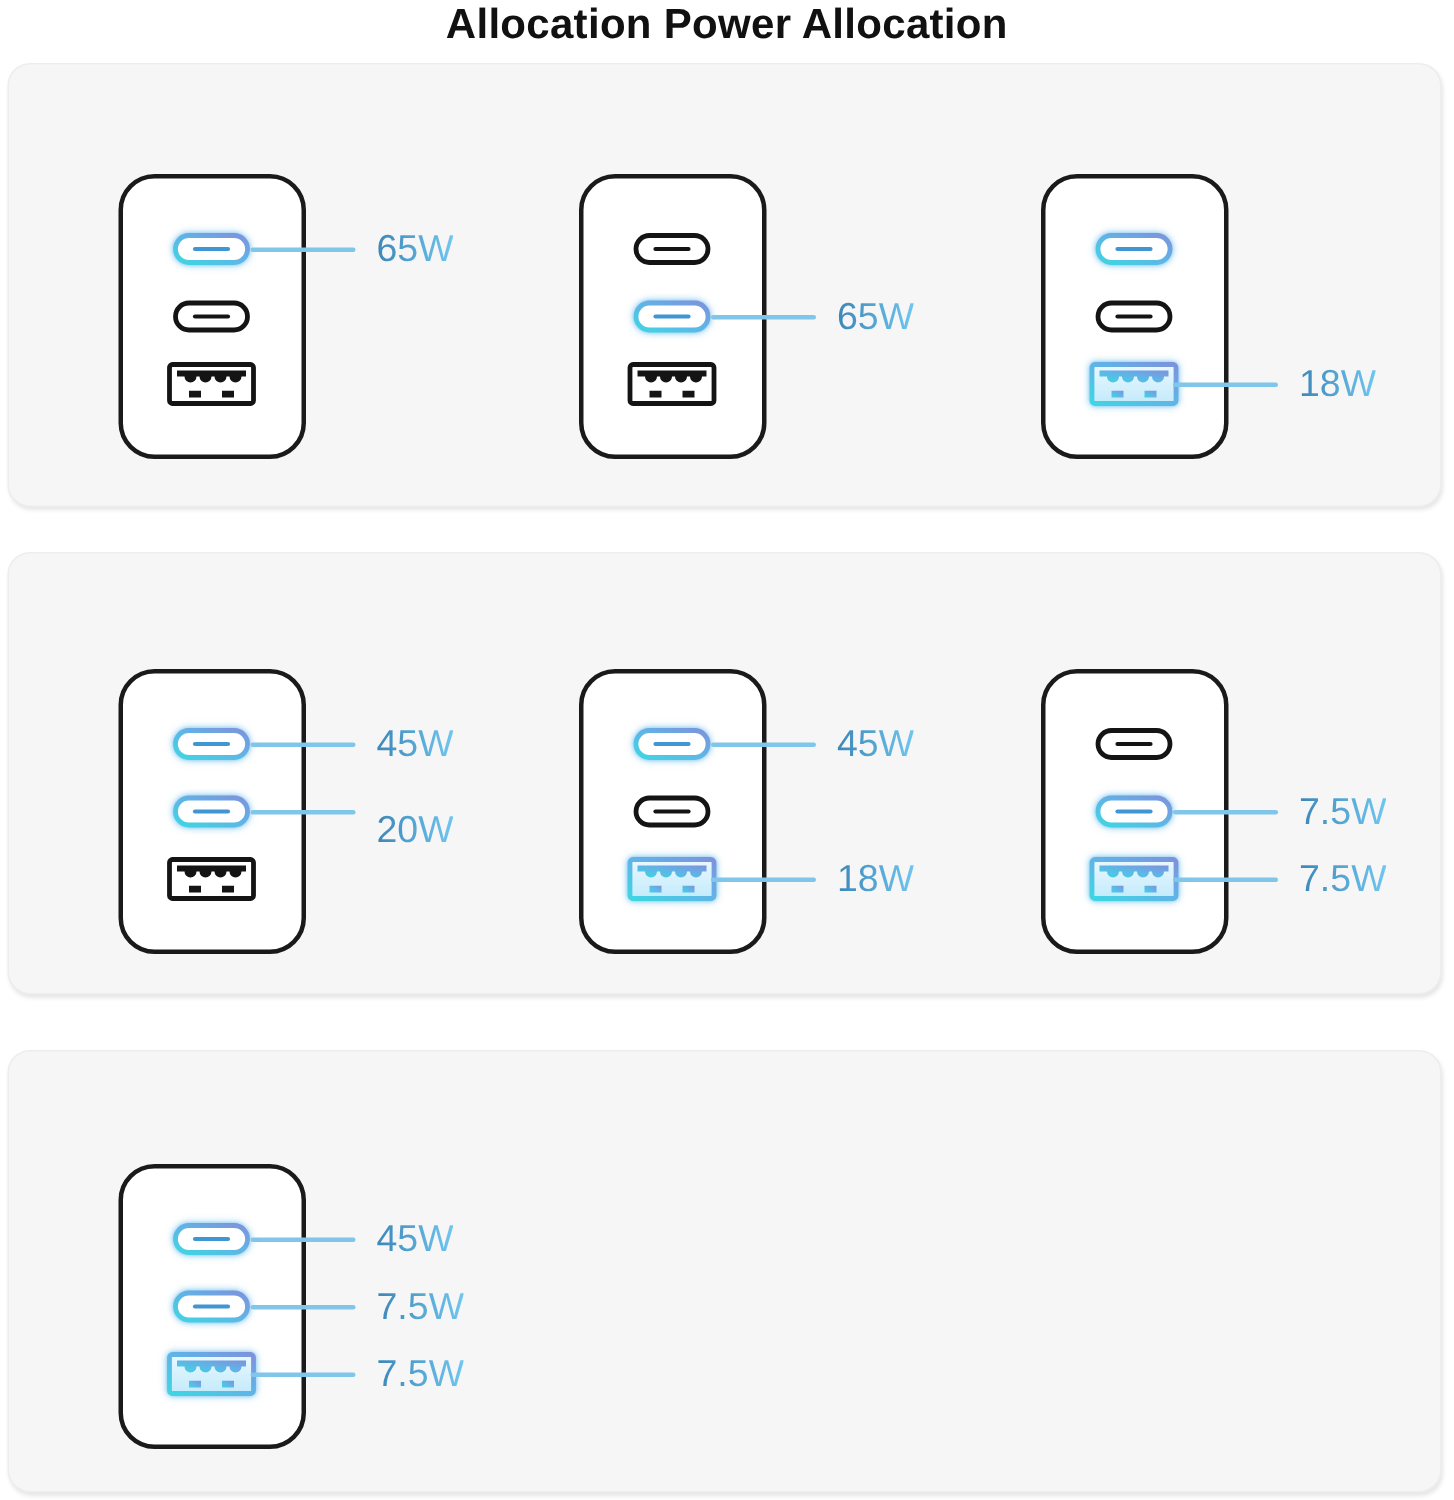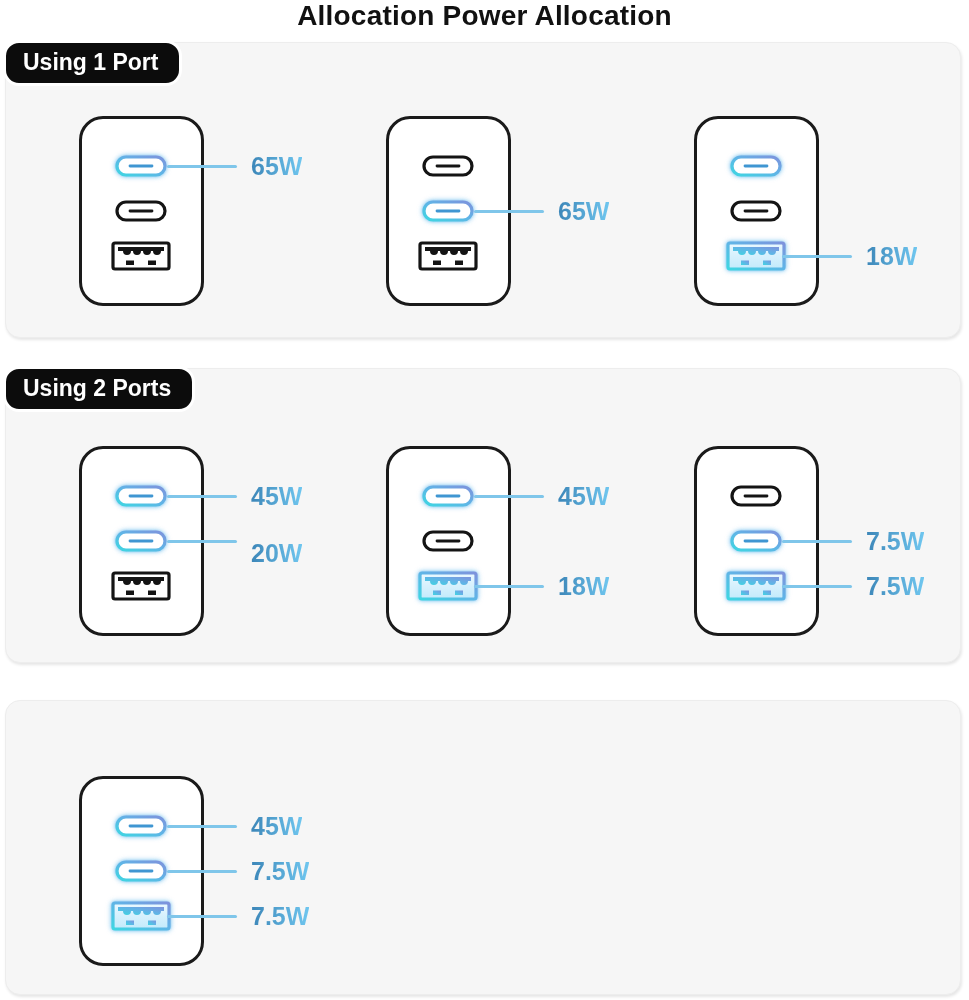--- a/index.html
+++ b/index.html
@@ -29,21 +29,21 @@
     border:3px solid #1a1a1a;border-radius:24px;background:#ffffff;
   }
   .port{position:absolute;z-index:2;}
   .port svg{display:block;}
   .port.on{filter:drop-shadow(0 0 2.5px rgba(80,195,240,.6)) drop-shadow(0 0 1px rgba(110,160,230,.5));}
   .lead{
     position:absolute;left:88px;width:70px;height:3px;
     background:#7fc6ea;z-index:3;border-radius:2px;
   }
   .watt{
-    position:absolute;left:172px;font-size:25px;line-height:32px;font-weight:700;
+    position:absolute;left:172px;font-size:25px;line-height:32px;font-weight:400;
     background:linear-gradient(90deg,#3c86b8,#6fc6ef);
     -webkit-background-clip:text;background-clip:text;color:transparent;
     white-space:nowrap;
   }
   .defs-holder{position:absolute;width:0;height:0;overflow:hidden;}
 </style>
 </head>
 <body>
 
 <svg class="defs-holder" aria-hidden="true">
@@ -57,21 +57,20 @@
       <stop offset="0" stop-color="#eaf8ff"></stop>
       <stop offset="1" stop-color="#c3eafb"></stop>
     </linearGradient>
   </defs>
 </svg>
 
 <h1 class="page-title">Allocation Power Allocation</h1>
 
 <div id="sections">
     <div class="card" style="top: 42px; height: 296px;">
-      <div class="pill">Using 1 Port</div>
       <div class="charger" style="left: 73px; top: 73px;">
         <div class="charger-body"></div>
         <div class="port on" style="left: 36px; top: 39px;">
           <svg width="52" height="22" viewBox="0 0 52 22">
             <rect x="2" y="2" width="48" height="18" rx="9" fill="#ffffff" stroke="url(#grad-port)" stroke-width="3.2"></rect>
             <line x1="15" y1="11" x2="37" y2="11" stroke="#3f96d2" stroke-width="2.8" stroke-linecap="round"></line>
           </svg>
         </div>
         <div class="lead" style="top: 48.5px;"></div>
         <div class="watt" style="top: 34px;">65W</div>
@@ -135,21 +134,20 @@
             <path d="M7,6 H53 V10 H50 A4,4 0 0 1 42,10 H40 A4,4 0 0 1 32,10 H30 A4,4 0 0 1 22,10 H20 A4,4 0 0 1 12,10 H7 Z" fill="url(#grad-port)"></path>
             <rect x="15" y="19.5" width="8" height="4.5" fill="url(#grad-port)"></rect>
             <rect x="37" y="19.5" width="8" height="4.5" fill="url(#grad-port)"></rect>
           </svg>
         </div>
         <div class="lead" style="top: 138.5px;"></div>
         <div class="watt" style="top: 124px;">18W</div>
       </div>
     </div>
     <div class="card" style="top: 368px; height: 295px;">
-      <div class="pill">Using 2 Ports</div>
       <div class="charger" style="left: 73px; top: 77px;">
         <div class="charger-body"></div>
         <div class="port on" style="left: 36px; top: 39px;">
           <svg width="52" height="22" viewBox="0 0 52 22">
             <rect x="2" y="2" width="48" height="18" rx="9" fill="#ffffff" stroke="url(#grad-port)" stroke-width="3.2"></rect>
             <line x1="15" y1="11" x2="37" y2="11" stroke="#3f96d2" stroke-width="2.8" stroke-linecap="round"></line>
           </svg>
         </div>
         <div class="lead" style="top: 48.5px;"></div>
         <div class="watt" style="top: 34px;">45W</div>

